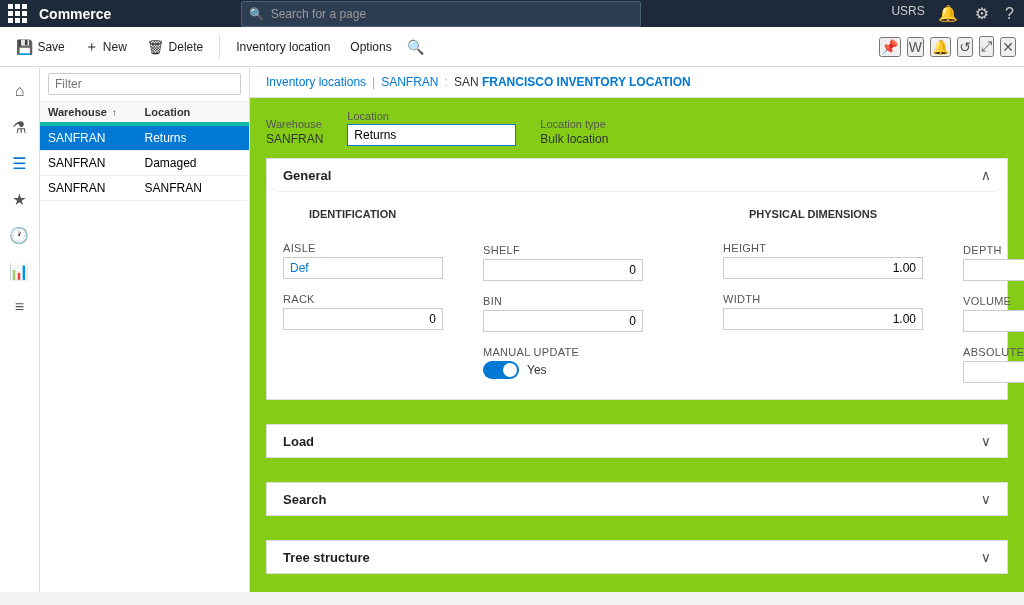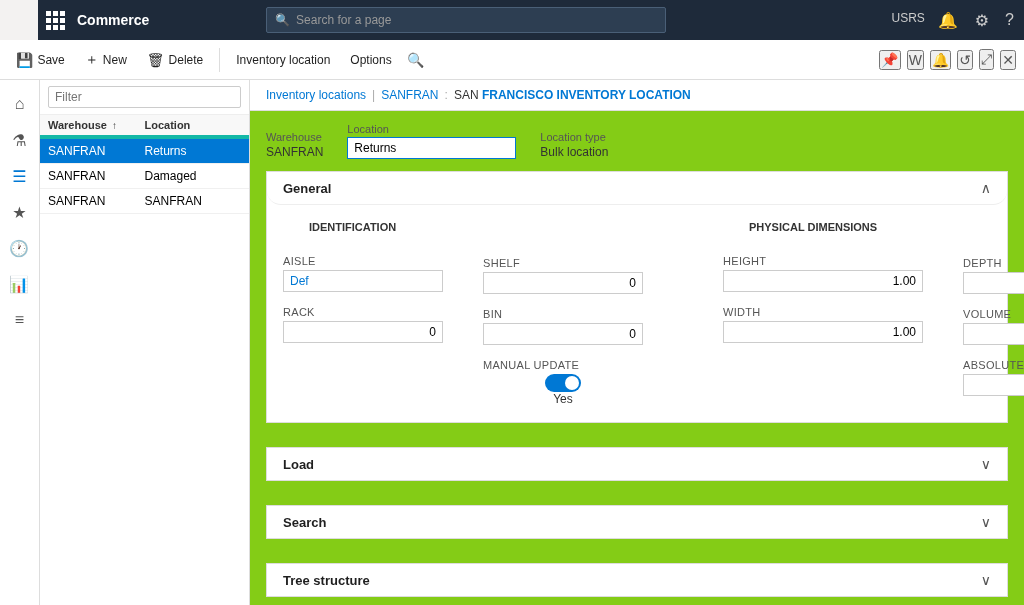--- a/index.html
+++ b/index.html
@@ -1,21 +1,21 @@
 <!DOCTYPE html>
 <html><head>
   <meta charset="utf-8">
   <style>
     * { box-sizing: border-box; margin: 0; padding: 0; }
     body { font-family: 'Segoe UI', sans-serif; font-size: 12px; background: #f3f2f1; overflow: hidden; }
 
     
     .top-bar {
-      display: flex; align-items: center; background: #1e2a3a; height: 40px;
-      padding: 0 8px; color: #fff; gap: 8px; margin-left: 38px;
+      display: flex; align-items: center; background: #1e2a3a; height: 27px;
+      padding: 0 8px; color: #fff; gap: 8px;
     }
     .top-bar .grid-icon { display: grid; grid-template-columns: repeat(3,5px); grid-gap: 2px; cursor: pointer; }
     .top-bar .grid-icon span { width: 5px; height: 5px; background: #fff; display: block; }
     .top-bar .app-name { font-size: 14px; font-weight: 600; color: #fff; flex: 0 0 auto; margin-left: 4px; }
     .top-bar .search-bar {
       flex: 1; max-width: 400px; margin: 0 auto;
       background: #2d3e52; border: 1px solid #4a5f77; border-radius: 2px;
       display: flex; align-items: center; padding: 0 8px; height: 26px; gap: 6px;
     }
     .top-bar .search-bar input {
@@ -124,21 +124,21 @@
 
     .field-group { display: flex; flex-direction: column; gap: 3px; }
     .field-label { font-size: 11px; color: #555; text-transform: uppercase; letter-spacing: 0.3px; }
     .field-input {
       border: 1px solid #ccc; padding: 3px 6px; font-size: 12px;
       min-width: 80px; outline: none; background: #fff;
     }
     .field-input.blue-text { color: #0078d4; }
     .field-input.right-align { text-align: right; }
 
-    .toggle-row { display: flex; align-items: center; gap: 0; flex-direction: column; }
+    .toggle-row { display: flex; align-items: center; gap: 8px; }
     .toggle {
       width: 36px; height: 18px; background: #0078d4; border-radius: 9px;
       position: relative; cursor: pointer;
     }
     .toggle::after {
       content: ''; position: absolute; right: 2px; top: 2px;
       width: 14px; height: 14px; border-radius: 50%; background: #fff;
     }
     .toggle-label { font-size: 12px; color: #333; }
 

